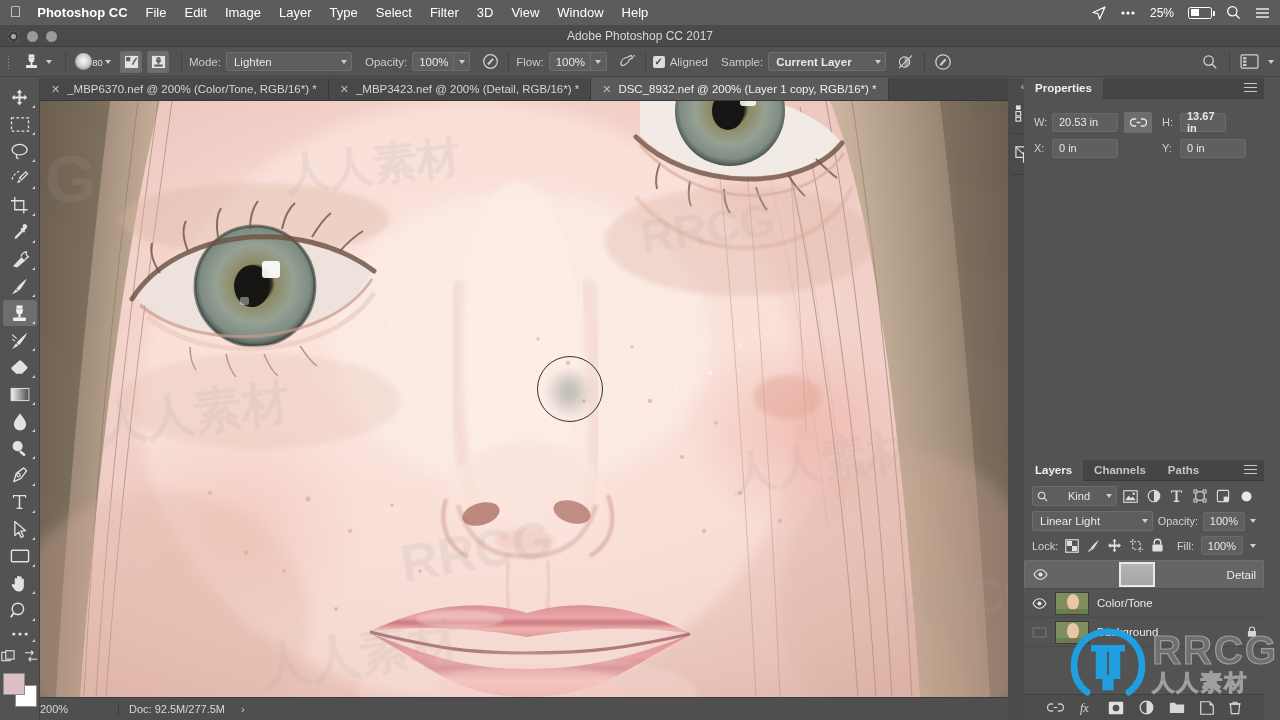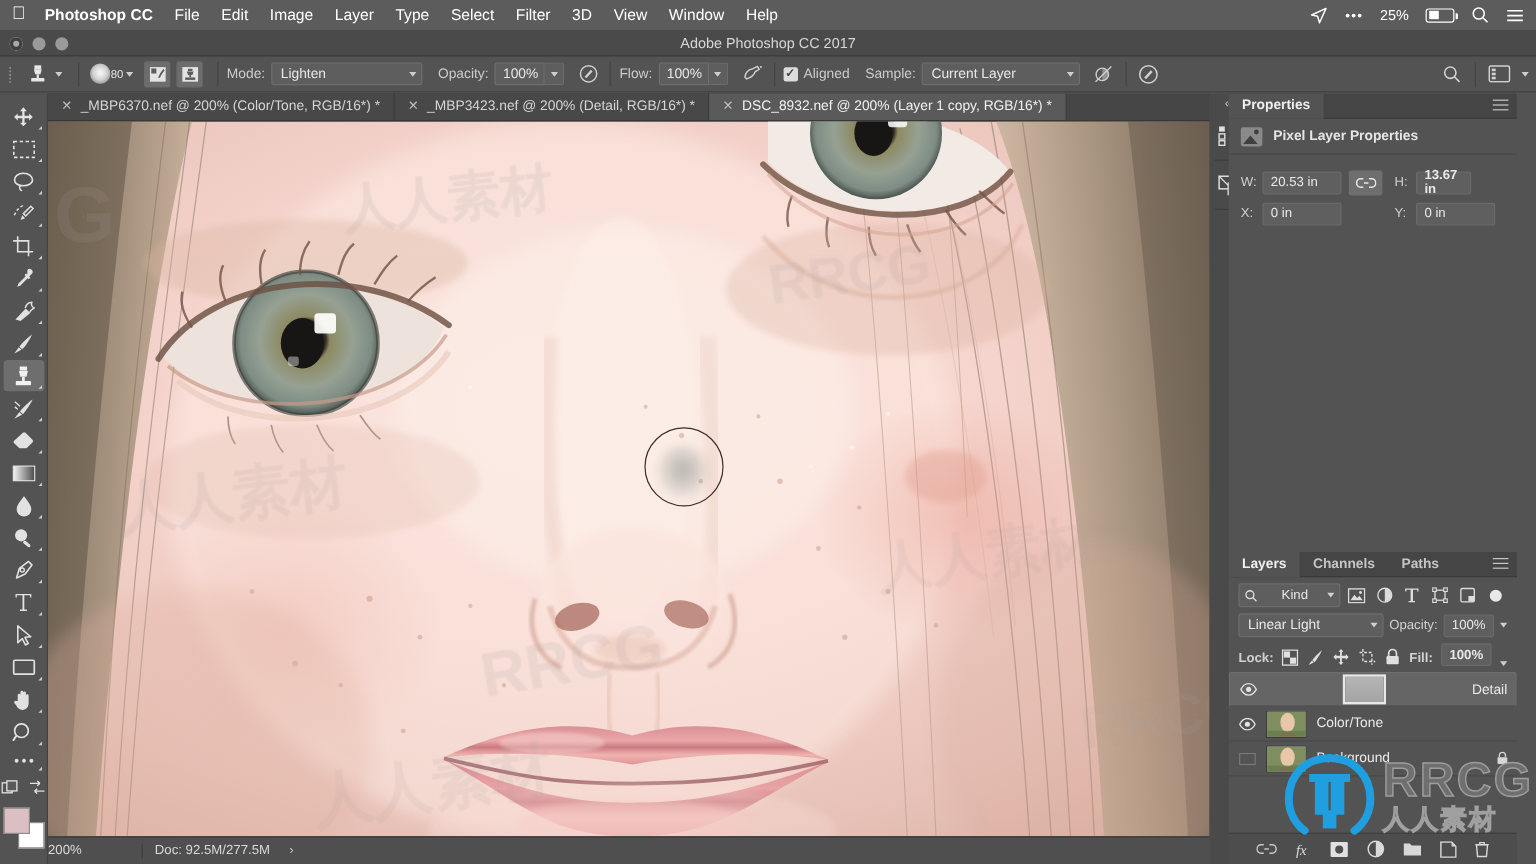--- a/index.html
+++ b/index.html
@@ -221,21 +221,21 @@
     width: 88px; height: 20px; background: #5e5e5e; border: 1px solid #6c6c6c; border-radius: 2px;
     display: flex; align-items: center; padding: 0 4px; gap: 4px; color: #e6e6e6; font-size: 11px;
   }
   .fico { width: 20px; height: 20px; display: flex; align-items: center; justify-content: center; }
   .blend-row { display: flex; align-items: center; gap: 5px; padding: 1px 8px 4px 8px; }
   .blend-sel {
     flex: 1; height: 20px; background: #5e5e5e; border: 1px solid #6c6c6c; border-radius: 2px;
     display: flex; align-items: center; justify-content: space-between; padding: 0 4px 0 7px;
     color: #e9e9e9; font-size: 11.5px;
   }
-  .lock-row { display: flex; align-items: flex-end; gap: 7px; padding: 1px 8px 5px 8px; color: #d0d0d0; font-size: 11px; font-weight: bold; }
+  .lock-row { display: flex; align-items: center; gap: 7px; padding: 1px 8px 5px 8px; color: #d0d0d0; font-size: 11px; }
   .layer-row {
     height: 29px; display: flex; align-items: center; gap: 8px; padding: 0 7px;
     border-bottom: 1px solid #4a4a4a; position: relative;
   }
   .layer-row.sel { background: #656565; }
   .eye { width: 16px; display: flex; align-items: center; justify-content: center; }
   .thumb { width: 34px; height: 23px; border: 1px solid #3d3d3d; overflow: hidden; position: relative; background: #9a9a9a; }
   .thumb.detail { background: linear-gradient(180deg, #b5b5b5, #a4a4a4); outline: 2px solid #e8e8e8; outline-offset: -1px; }
   .layer-name { font-size: 11.5px; color: #e9e9e9; }
   .layer-foot {
@@ -391,21 +391,21 @@
       </svg>
     </span>
     <div class="vsep"></div>
 
     <span class="cbx">
         <span>✓</span>
       </span>
     <span class="lbl">Aligned</span>
 
     <span class="lbl" style="margin-left:8px;">Sample:</span>
-    <div class="sel" style="width:132px;">
+    <div class="sel" style="width:118px;font-weight:bold;">
       <span>Current Layer</span>
       <span class="caret cv"></span>
     </div>
 
     <span class="tool-ico-box" style="margin-left:9px;">
       <svg width="18" height="16" viewBox="0 0 19 17">
         <circle cx="8" cy="8.5" r="5.5" fill="none" stroke="#cfcfcf" stroke-width="1.2"></circle>
         <path d="M8 3 a5.5 5.5 0 0 1 0 11 Z" fill="#cfcfcf" opacity="0.5"></path>
         <line x1="2" y1="15" x2="16" y2="1.5" stroke="#cfcfcf" stroke-width="1.2"></line>
       </svg>
@@ -868,24 +868,20 @@
       <div class="ptab active">
         <span>Properties</span>
       </div>
       <div class="pmenu">
           <i></i>
           <i></i>
           <i></i>
         </div>
     </div>
 
-    <div class="prop-title">
-      <span class="prop-ico"></span>
-      <span>Pixel Layer Properties</span>
-    </div>
 
     <div class="prop-row" style="margin-top:10px;">
       <span class="k">W:</span>
       <span class="prop-inp" style="width:66px;">
         <span>20.53 in</span>
       </span>
       <span class="linkbtn">
         <svg width="17" height="11" viewBox="0 0 18 11">
           <path d="M7 5.5 H11" stroke="#e8e8e8" stroke-width="1.4"></path>
           <path d="M6.5 1.8 H4.2 a3.7 3.7 0 0 0 0 7.4 H6.5" fill="none" stroke="#e8e8e8" stroke-width="1.4"></path>

